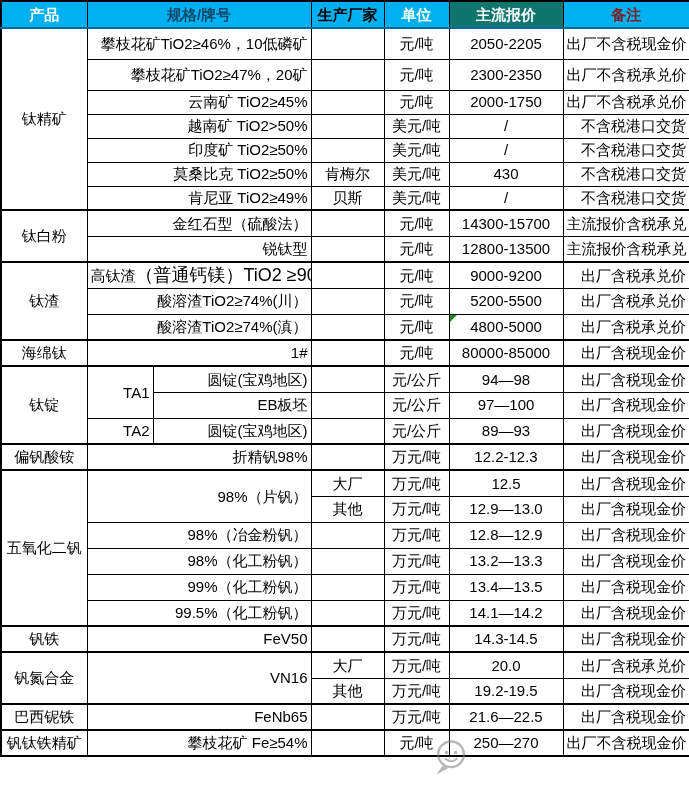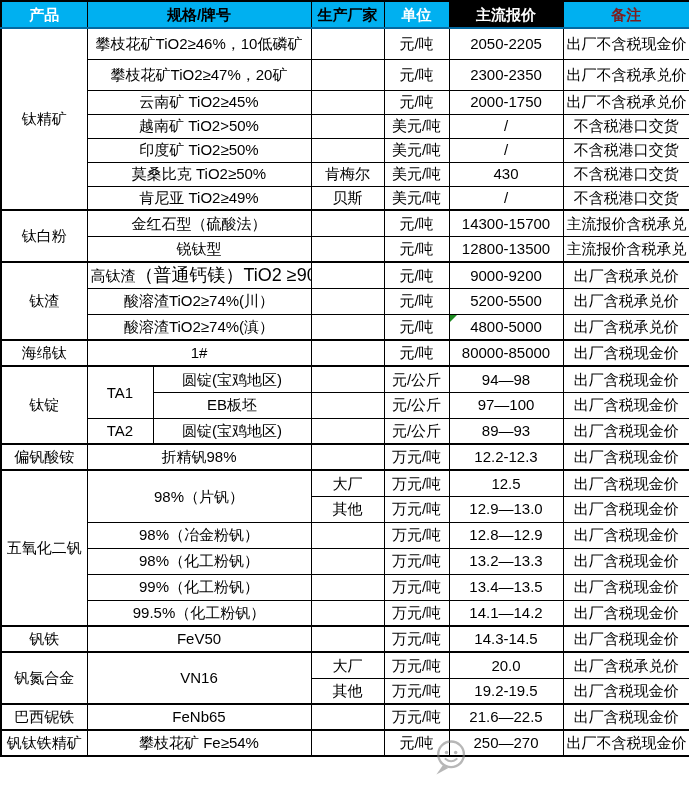--- a/index.html
+++ b/index.html
@@ -16,21 +16,21 @@
   th,td{
     border:1px solid #000;padding:0 3px;font-size:15px;text-align:center;
     vertical-align:middle;white-space:nowrap;overflow:hidden;position:relative;
     line-height:1.15;
   }
   th{font-weight:bold;height:25px;border-bottom:2px solid #0369a1;}
   tr{height:26px}
   tr.h31{height:31px}
   tr.h24{height:24px}
   tr.sec>td{border-top:2px solid #000;}
-  td.al{text-align:center;padding-left:3px;}
+  td.al{text-align:right;padding-left:3px;}
   td .sm2{font-size:18px;}
   i.corner{
     position:absolute;left:0;top:0;width:0;height:0;display:block;
     border-top:7px solid #1e8b22;border-right:7px solid transparent;
   }
   .watermark{
     position:absolute;left:430px;top:735px;display:flex;align-items:center;
     gap:5px;opacity:.55;pointer-events:none;
   }
   .watermark svg{width:44px;height:46px;flex:0 0 auto;}
@@ -48,24 +48,24 @@
       <col class="c1">
       <col class="c2">
       <col class="c3">
     <col class="c4">
       <col class="c5">
       <col class="c6">
   </colgroup>
   <thead>
       <tr>
         <th style="background: rgb(0, 176, 240); color: rgb(255, 255, 255);"><span>产品</span></th>
-        <th colspan="2" style="background: rgb(0, 176, 240); color: #000000;"><span>规格/牌号</span></th>
+        <th colspan="2" style="background: rgb(0, 176, 240); color: #0c4a6e;"><span>规格/牌号</span></th>
         <th style="background: rgb(0, 176, 240); color: #000000;"><span>生产厂家</span></th>
         <th style="background: rgb(0, 176, 240); color: rgb(255, 255, 255); margin-left: 48px;"><span>单位</span></th>
-        <th style="background: #000000; color: rgb(255, 255, 255); text-align: center;"><span>主流报价</span></th>
+        <th style="background: #0f766e; color: rgb(255, 255, 255); text-align: center;"><span>主流报价</span></th>
         <th style="background: rgb(0, 176, 240); color: #7f1d1d;"><span>备注</span></th>
       </tr>
     </thead>
   <tbody>
       <tr class="sec h31">
         <td rowspan="7"><span>钛精矿</span></td>
         <td colspan="2" class="al"><span>攀枝花矿TiO2≥46%，10低磷矿</span></td>
         <td><span></span></td>
         <td><span>元/吨</span></td>
         <td><span>2050-2205</span></td>

